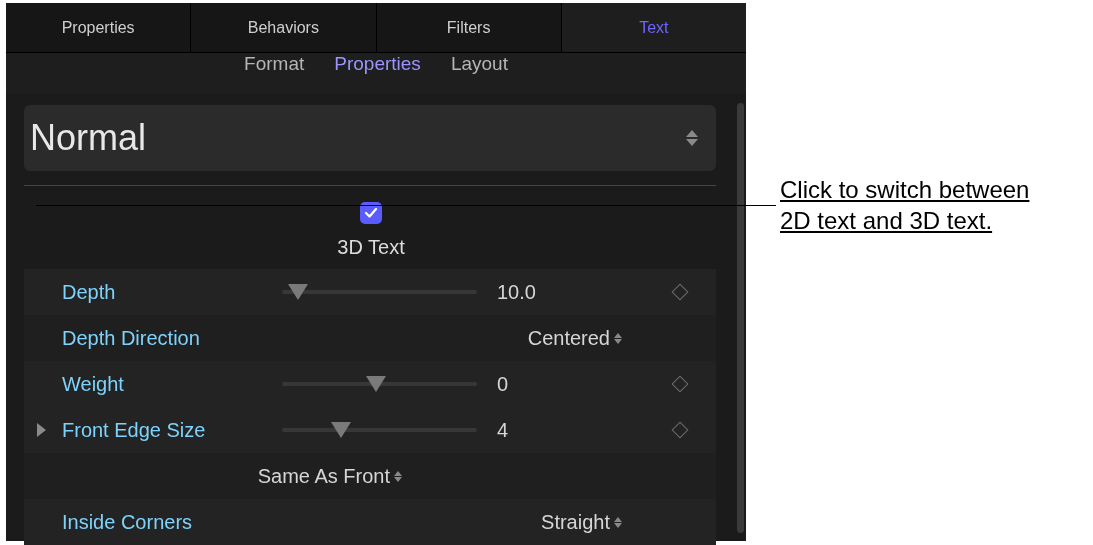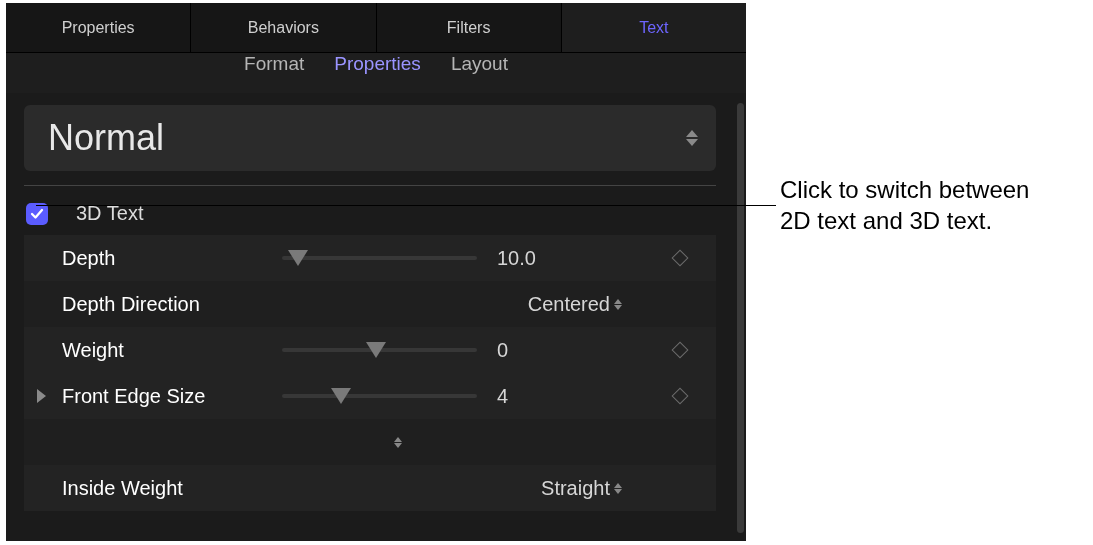--- a/index.html
+++ b/index.html
@@ -70,21 +70,21 @@
       background: #3a3a3a;
       border-radius: 4px;
     }
     .preset-dropdown {
       position: relative;
       background: #2b2b2b;
       border-radius: 6px;
       height: 66px;
       display: flex;
       align-items: center;
-      padding: 0 24px;
+      padding: 0 6px;
       cursor: pointer;
       margin-bottom: 14px;
     }
     .preset-label {
       font-size: 36px;
       color: #e8e8e8;
       font-weight: 300;
     }
     .dropdown-chevrons {
       position: absolute;
@@ -109,22 +109,23 @@
 
     .divider-line {
       height: 1px;
       background: #444;
       margin: 0 0 12px 0;
     }
 
     .section-header {
       display: flex;
       align-items: center;
-      gap: 28px;
+      gap: 12px;
       padding: 4px 0 10px 2px;
+      flex-direction: column;
     }
     .checkbox {
       width: 22px;
       height: 22px;
       border-radius: 5px;
       background: #5b5cff;
       display: flex;
       align-items: center;
       justify-content: center;
       cursor: pointer;
@@ -138,21 +139,21 @@
       display: flex;
       align-items: center;
       height: 46px;
       padding-left: 38px;
       position: relative;
     }
     .prop-row.odd { background: #232323; }
     .prop-row.even { background: #1f1f1f; }
     .prop-label {
       font-size: 20px;
-      color: #ffffff;
+      color: #7dd3fc;
       width: 220px;
       flex-shrink: 0;
     }
     .disclosure-tri {
       position: absolute;
       left: 13px;
       top: 50%;
       transform: translateY(-50%);
       width: 0; height: 0;
       border-top: 7px solid transparent;
@@ -219,20 +220,21 @@
       height: 1px;
       background: #000;
     }
     .annotation {
       position: absolute;
       left: 780px;
       top: 174px;
       font-size: 24px;
       color: #000;
       line-height: 1.3;
+      text-decoration: underline;
     }
   </style>
 </head>
 <body>
 
 <div class="panel">
 
   <div class="main-tabs">
     <div class="main-tab">Properties</div>
     <div class="main-tab">Behaviors</div>
@@ -302,29 +304,30 @@
       <span class="prop-label">Front Edge Size</span>
       <div class="slider-track">
         <div class="slider-thumb" style="left:30%"></div>
       </div>
       <span class="val-field">4</span>
       <div class="keyframe-diamond"></div>
     </div>
 
     <div class="prop-row even">
       <div class="val-dropdown">
+        <span class="val-dd-text">Same As Front</span>
         <span class="mini-chevs">
           <span class="chev-sm up"></span>
             <span class="chev-sm down"></span>
         </span>
       </div>
     </div>
 
     <div class="prop-row odd">
-      <span class="prop-label">Inside Weight</span>
+      <span class="prop-label">Inside Corners</span>
       <div class="val-dropdown">
         <span class="val-dd-text">Straight</span>
         <span class="mini-chevs">
           <span class="chev-sm up"></span>
             <span class="chev-sm down"></span>
         </span>
       </div>
     </div>
 
   </div>

